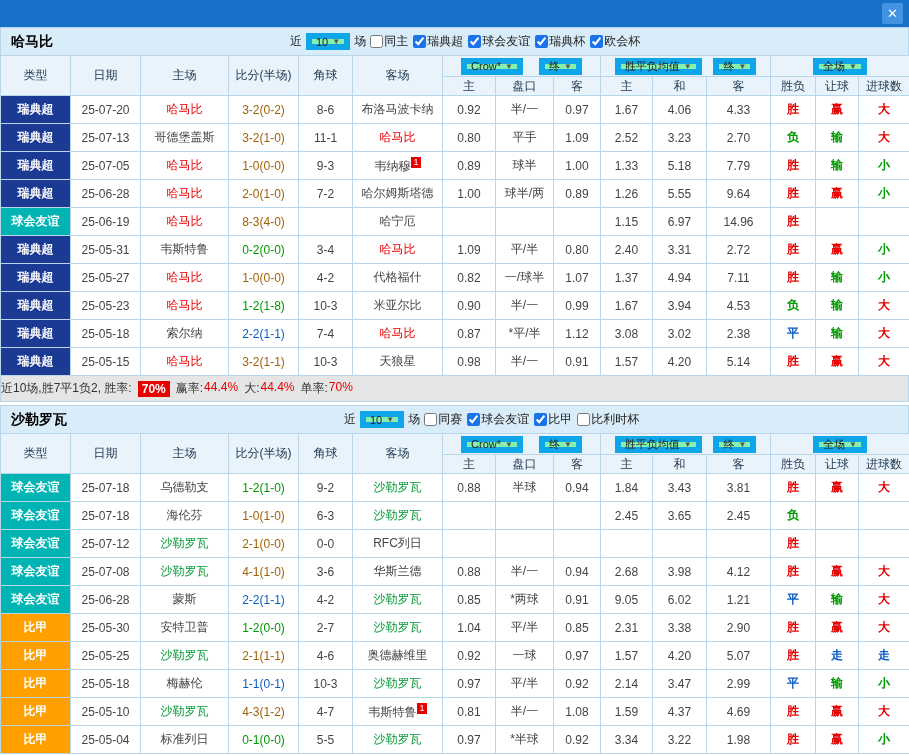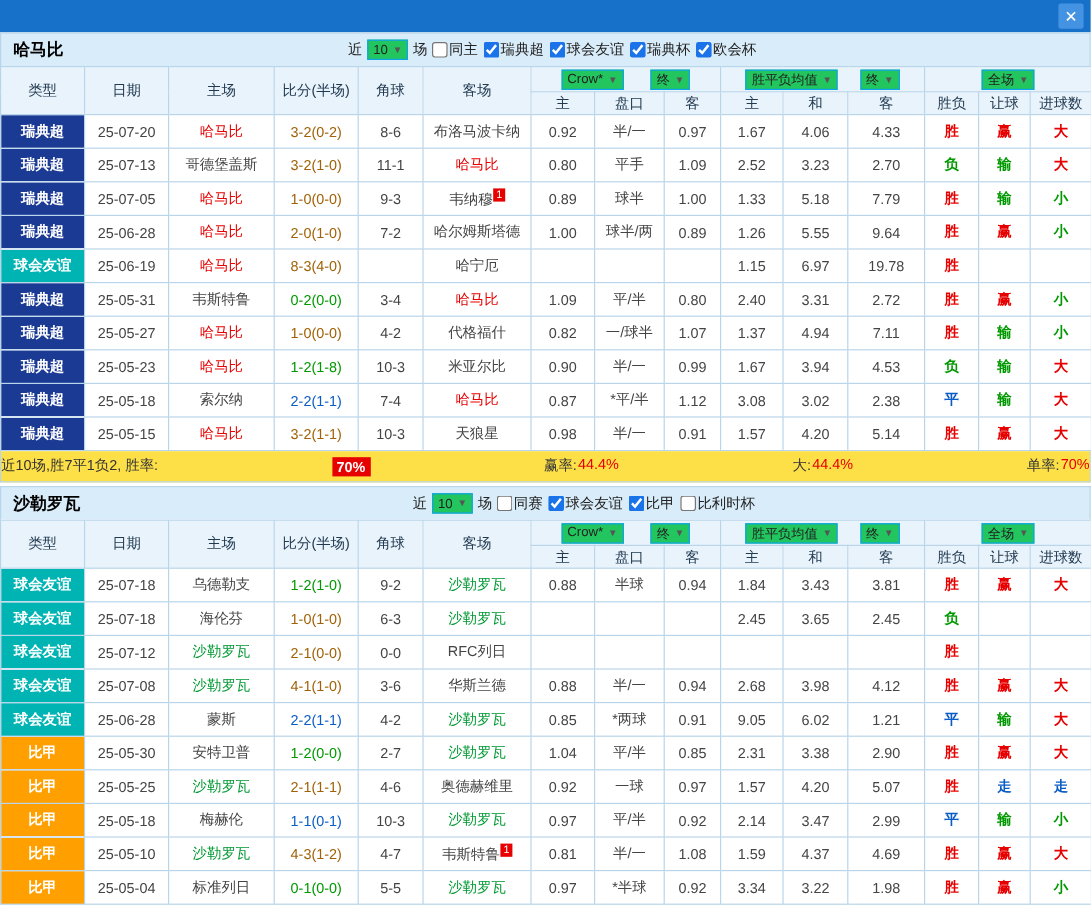--- a/index.html
+++ b/index.html
@@ -21,21 +21,21 @@
   .team-bar { height:28px; background:#d9ecf9; border:1px solid #b9d5ea; border-bottom:none;
     display:flex; align-items:center; position:relative; font-size:12px; color:#222; }
   .team-name { font-size:14px; font-weight:bold; padding:0 10px; color:#000; }
   .filter-group { display:flex; align-items:center; gap:4px; position:absolute; }
   .fg-0 { left:289px; } .fg-1 { left:343px; }
   .filters { display:inline-flex; align-items:center; gap:5px; }
   .filter { display:inline-flex; align-items:center; gap:1px; cursor:pointer; }
   .filter input { width:13px; height:13px; accent-color:#1a73e8; margin:0; }
 
   
-  .dd { display:inline-flex; align-items:center; gap:4px; background:#22c55e; border:1px solid #0ea5e9;
+  .dd { display:inline-flex; align-items:center; gap:4px; background:#86efac; border:6px solid #0ea5e9;
     padding:1px 4px; font-size:11px; color:#222; cursor:pointer; height:17px; white-space:nowrap; }
   .arr { font-size:8px; color:#555; }
 
   
   table { width:100%; border-collapse:collapse; table-layout:fixed; font-size:12px; }
   th,td { border:1px solid #b9d5ea; text-align:center; white-space:nowrap; overflow:hidden; padding:0; }
   thead th { background:#e9f3fc; font-weight:normal; color:#223a50; height:19px; font-size:12px; }
   th.dd-cell { height:21px; }
   .dd-wrap { display:flex; justify-content:space-evenly; align-items:center; padding:0 2px; }
   tbody td { height:28px; color:#444; background:#fff; }
@@ -56,22 +56,22 @@
 
   
   .r { color:#e60000; font-weight:bold; }
   .g { color:#009900; font-weight:bold; }
   .b { color:#0a5cc6; font-weight:bold; }
 
   sup.card-badge { background:#e60000; color:#fff; font-size:9px; line-height:11px;
     padding:0 2px; margin-left:1px; display:inline-block; vertical-align:super; }
 
   
-  .summary { height:26px; border:1px solid #b9d5ea; border-top:none; background:#fde047;
-    display:flex; align-items:center; justify-content:space-between; gap:6px; font-size:12px; color:#333; }
+  .summary { height:26px; border:1px solid #b9d5ea; border-top:none; background:#e5e5e5;
+    display:flex; align-items:center; justify-content:flex-start; gap:6px; font-size:12px; color:#333; }
   .rate-badge { background:#e60000; color:#fff; font-weight:bold; padding:1px 4px; }
   .sum-item { display:inline-flex; gap:1px; }
   .sum-val { color:#e60000; font-weight:normal; }
 
   .section + .section { margin-top:3px; }
 </style>
 </head>
 <body>
 
 <div>
@@ -260,21 +260,21 @@
             <td>25-06-19</td>
             <td class="t-red">哈马比</td>
             <td class="sc-w">8-3(4-0)</td>
             <td></td>
             <td>哈宁厄</td>
             <td></td>
             <td></td>
             <td></td>
             <td>1.15</td>
             <td>6.97</td>
-            <td>19.78</td>
+            <td>14.96</td>
             <td class="r">胜</td>
             <td></td>
             <td></td>
           </tr>
           <tr>
             <td class="lg-super">瑞典超</td>
             <td>25-05-31</td>
             <td>韦斯特鲁</td>
             <td class="sc-l">0-2(0-0)</td>
             <td>3-4</td>

